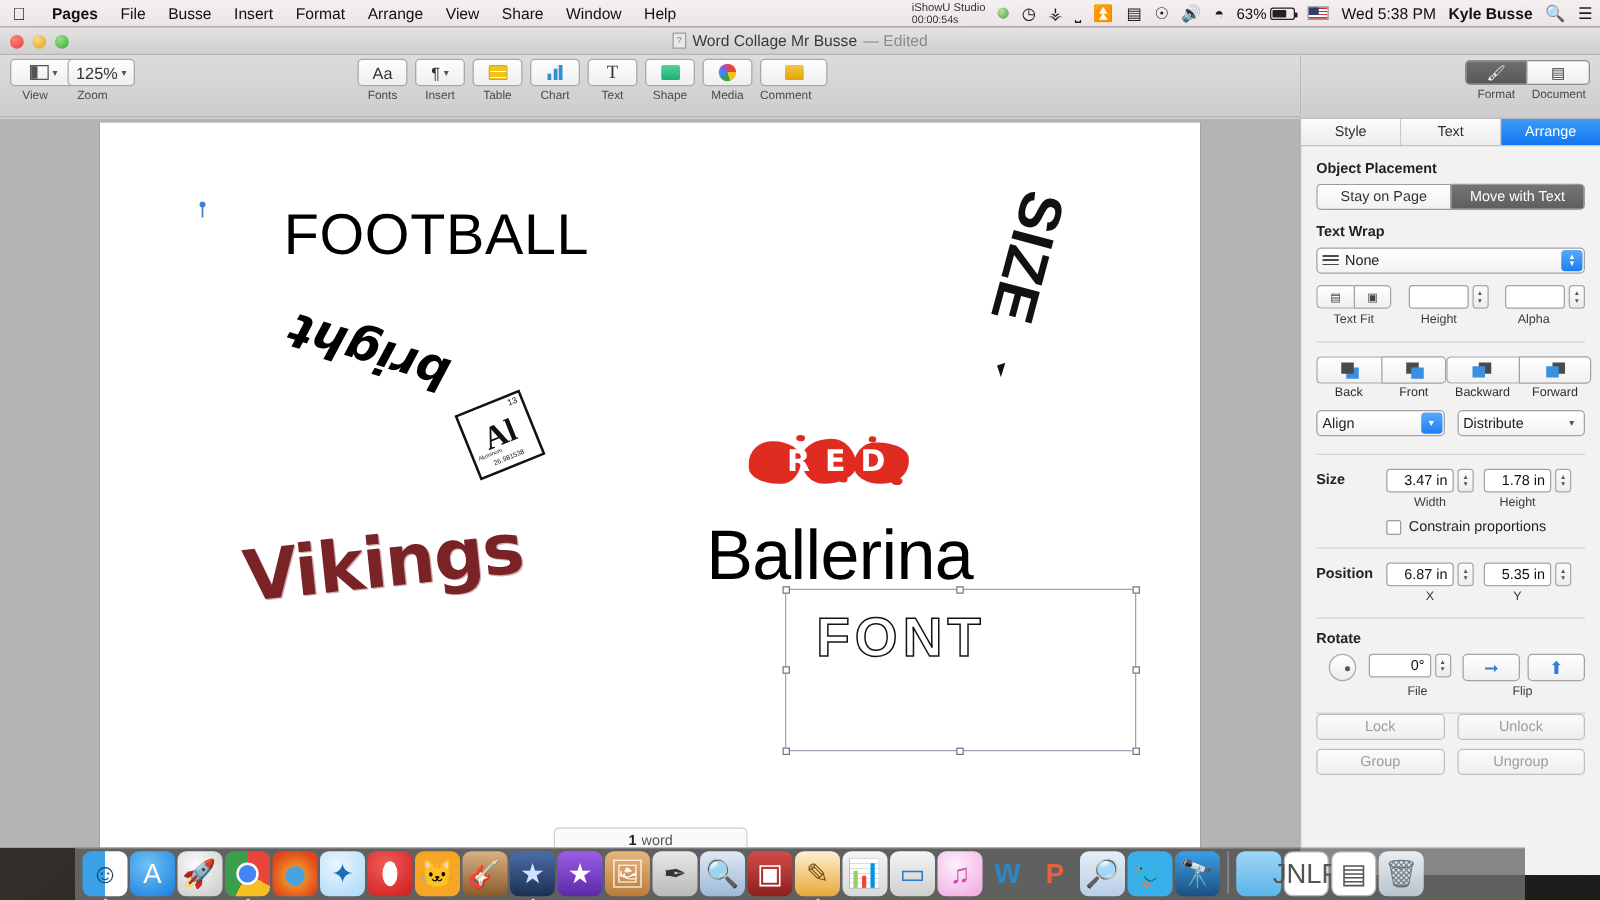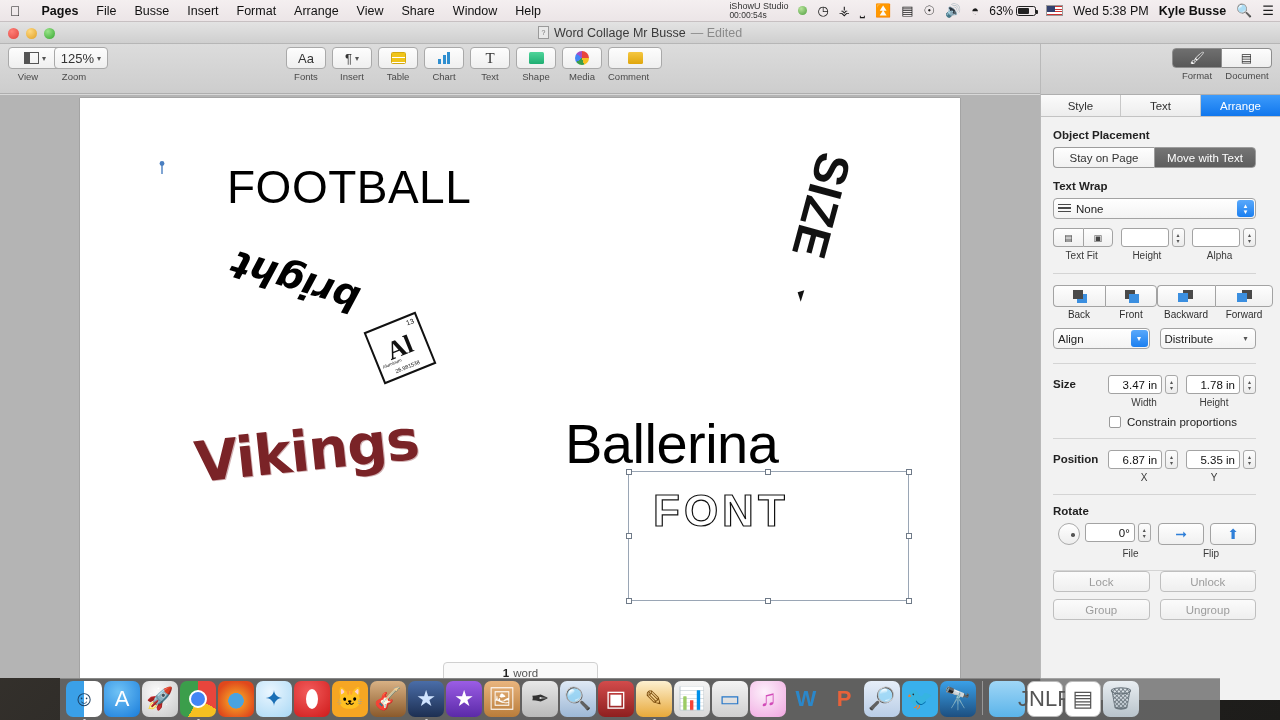--- a/index.html
+++ b/index.html
@@ -176,21 +176,21 @@
   .fd-btn:not(.active) .chip { background: linear-gradient(180deg,#fdfdfd,#efefef); color:#333; }
   .fd-btn .lab { font-size: 9.5px; color:#4a4a4a; margin-top:2px; }
 
   .seg-tabs { display:flex; height: 22px; border-bottom:1px solid #c3c3c3; }
   .seg-tabs .tab { flex:1; display:flex; align-items:center; justify-content:center;
      font-size:11.5px; color:#303030; background:linear-gradient(180deg,#fbfbfb,#ededed);
      border-right:1px solid #c8c8c8;}
   .seg-tabs .tab:last-child{border-right:none;}
   .seg-tabs .tab.active { background:linear-gradient(180deg,#3d9bfb,#1177ed); color:#fff; }
 
-  .ipanel { padding: 9px 24px 0 12px; font-size: 11.5px; color:#222; }
+  .ipanel { padding: 9px 12px 0 12px; font-size: 11.5px; color:#222; }
   .sec-title { font-weight: bold; font-size: 11.5px; margin: 3px 0 6px 0; }
   .seg2 { display:flex; height: 21px; margin-bottom: 12px; }
   .seg2 > div { flex:1; display:flex; align-items:center; justify-content:center;
      border:1px solid #9d9d9d; font-size:11.5px;}
   .seg2 > div:first-child { border-radius:4px 0 0 4px; border-right:none;}
   .seg2 > div:last-child { border-radius:0 4px 4px 0;}
   .seg2 .on { background: linear-gradient(180deg,#757575,#5e5e5e); color:#fff;}
   .seg2 .off{ background: linear-gradient(180deg,#fefefe,#f1f1f1); color:#333;}
 
   .popup {
@@ -466,20 +466,33 @@
         <div class="wobj" id="w-football">FOOTBALL</div>
 
         <div class="wobj" id="w-bright">bright</div>
 
         <div class="wobj" id="w-size">SIZE</div>
 
         <div class="wobj" id="w-vikings">Vikings</div>
 
         <div class="wobj" id="w-ballerina">Ballerina</div>
 
+        <div class="wobj" id="w-red">
+          <div style="position:relative; width:132px; height:40px;">
+            <span class="splat" style="left:-4px;top:2px;width:42px;height:34px;"></span>
+            <span class="splat" style="left:38px;top:0px;width:44px;height:36px;border-radius:55% 45% 60% 40%/45% 60% 40% 55%;"></span>
+            <span class="splat" style="left:80px;top:3px;width:44px;height:33px;border-radius:40% 60% 50% 50%/60% 40% 55% 45%;"></span>
+            <span class="splat" style="left:24px;top:27px;width:8px;height:6px;"></span>
+            <span class="splat" style="left:68px;top:30px;width:7px;height:5px;"></span>
+            <span class="splat" style="left:110px;top:31px;width:9px;height:6px;"></span>
+            <span class="splat" style="left:34px;top:-3px;width:7px;height:5px;"></span>
+            <span class="splat" style="left:92px;top:-2px;width:6px;height:5px;"></span>
+            <span style="position:absolute;left:0;top:4px;width:132px;text-align:center;color:#fff;font-size:24px;font-weight:900;letter-spacing:12px;text-indent:12px;">RED</span>
+          </div>
+        </div>
 
         <div class="wobj" id="w-al">
           <span class="num">13</span>
           <span class="sym">Al</span>
           <span class="nm">Aluminum</span>
           <span class="mass">26.981538</span>
         </div>
 
         <div class="wobj" id="sel-box">
           <div class="outline-text">FONT</div>

